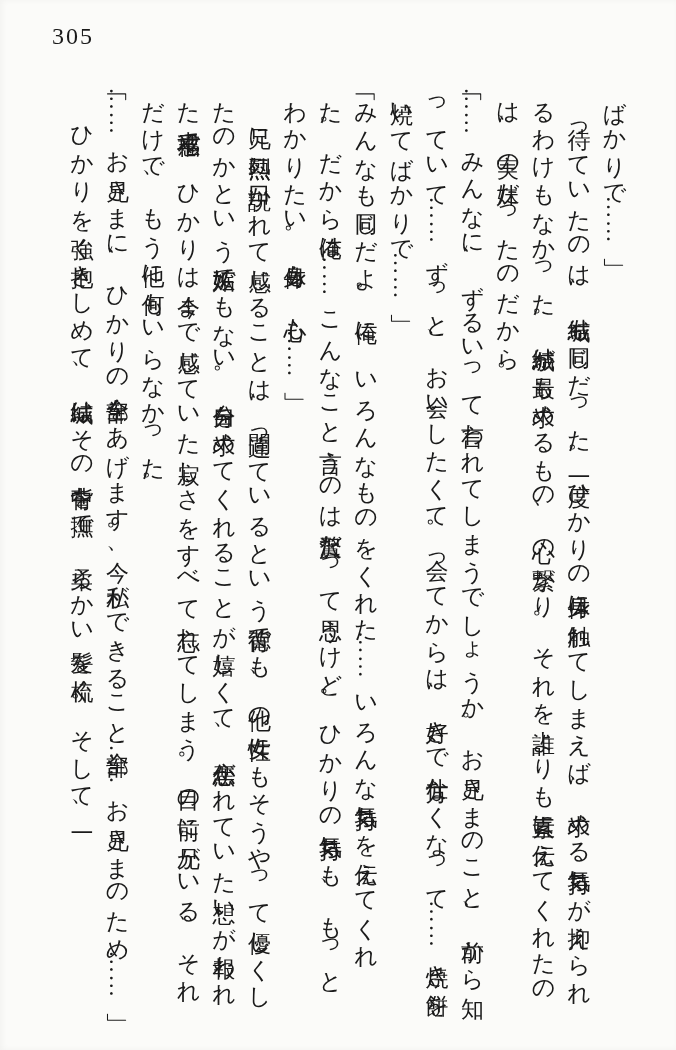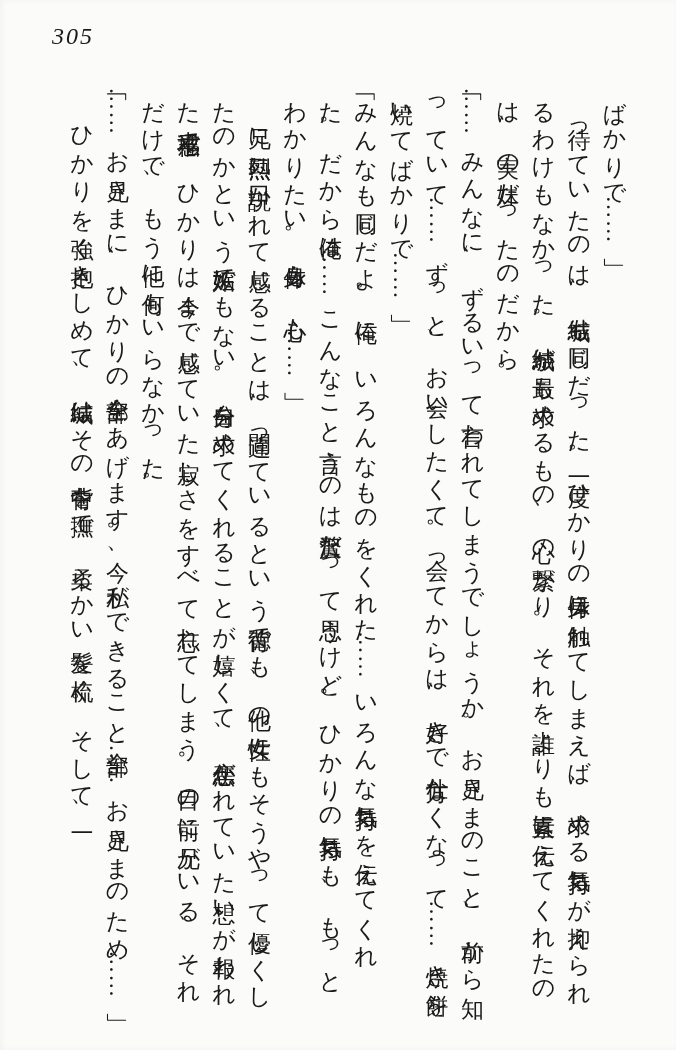--- a/index.html
+++ b/index.html
@@ -17,21 +17,20 @@
     width: 676px;
     height: 1050px;
     background: var(--paper, #fbfbf9);
     overflow: hidden;
     box-shadow: inset 2px 0 6px rgba(0,0,0,0.04);
   }
   .page-number {
     position: absolute;
     top: 23px;
     left: 52px;
-    font-style: italic;
     font-size: 24px;
     letter-spacing: 2px;
     color: var(--ink, #222222);
   }
   .text-block {
     position: absolute;
     top: 86px;
     right: 44px;
     height: 920px;
     writing-mode: vertical-rl;

